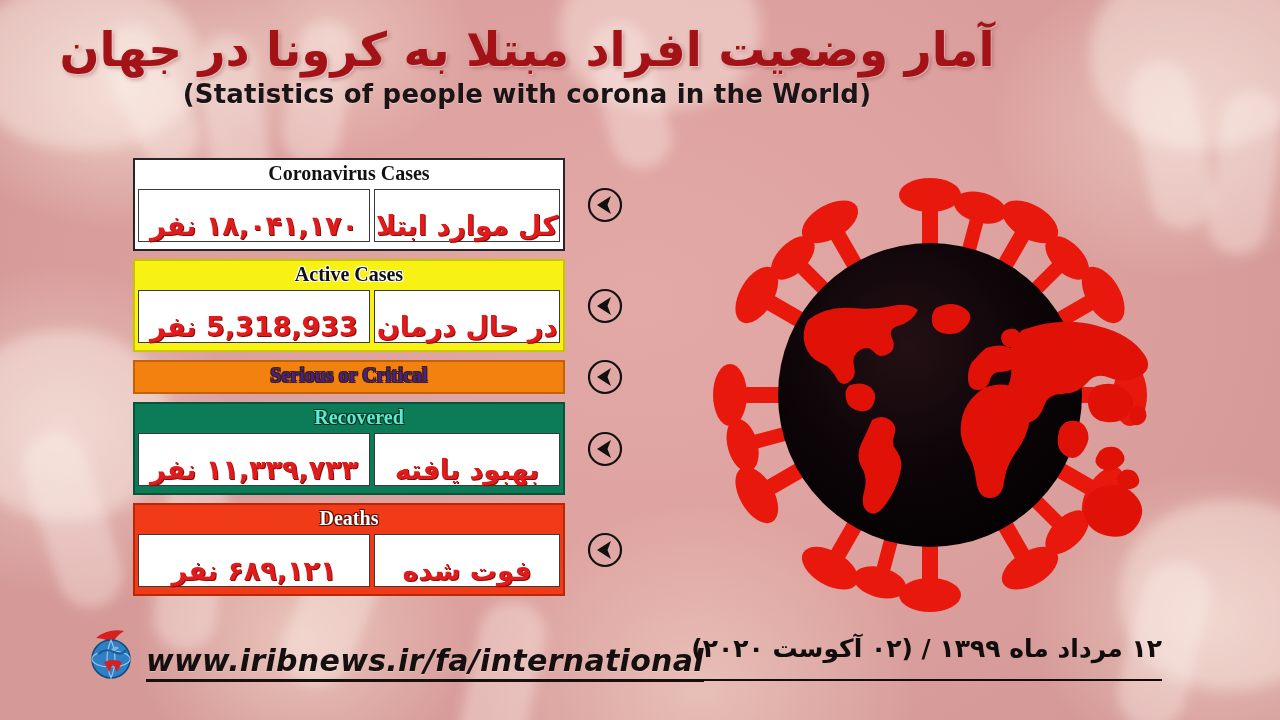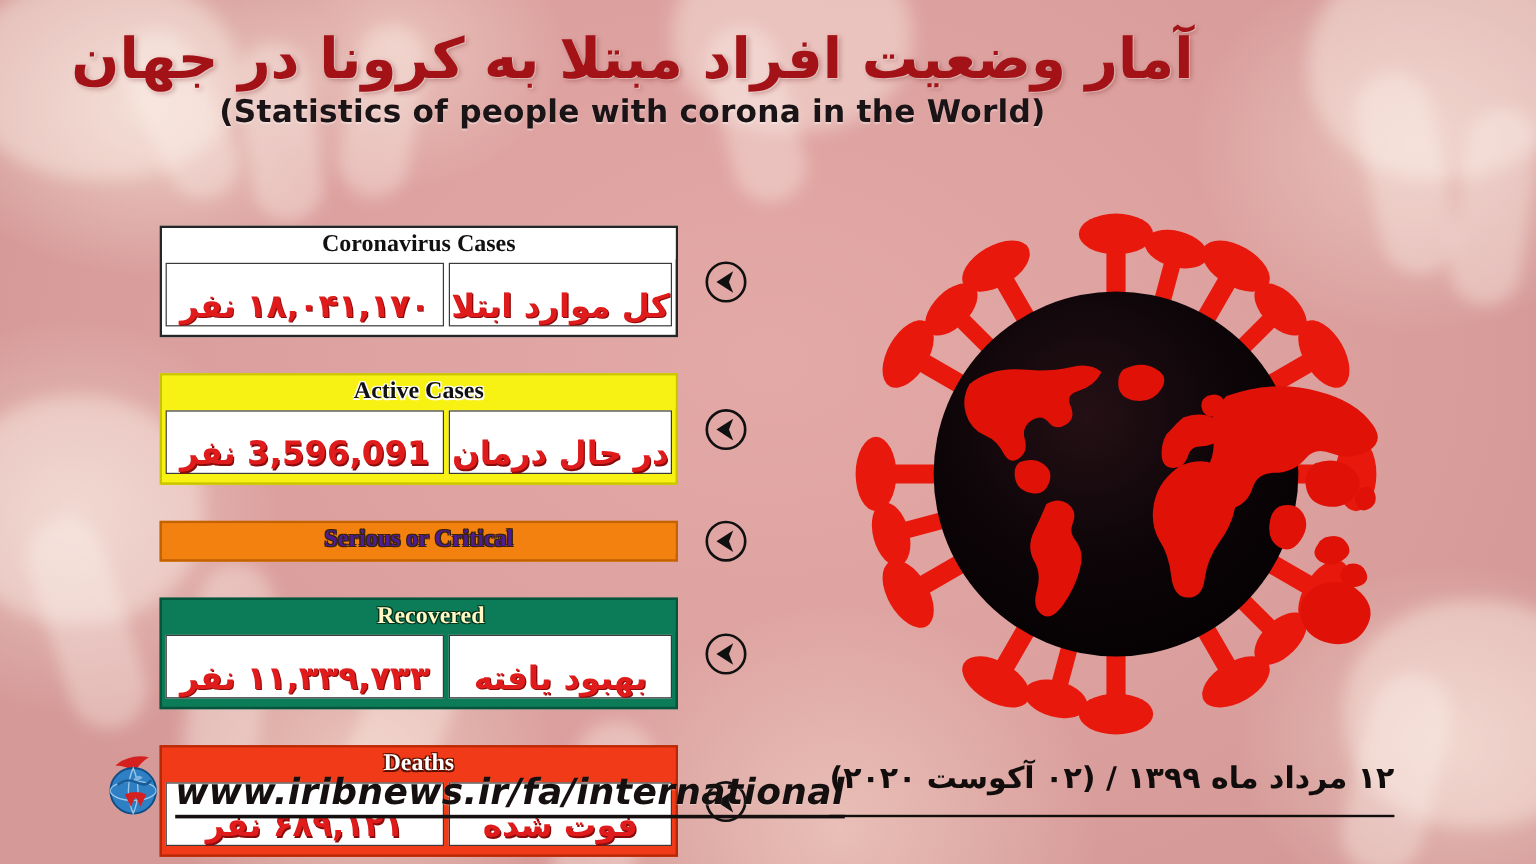--- a/index.html
+++ b/index.html
@@ -39,21 +39,21 @@
     margin:2px 0 0 0;
     font-family:"DejaVu Sans",sans-serif;
     font-size:26px;font-weight:bold;color:#1b1416;
     letter-spacing:.2px;
     text-shadow:0 1px 1px rgba(255,255,255,.35);
   }
 
   
   #panel{position:absolute;left:133px;top:158px;width:432px;z-index:6;}
   .stat-row{position:relative;margin-bottom:8px;}
-  .row-card{border:2px solid #2a2a2a;padding:0 0 4px 0;margin-top:30px;}
+  .row-card{border:2px solid #2a2a2a;padding:0 0 4px 0;}
   .row-head{
     text-align:center;font-family:"Liberation Serif",serif;
     font-weight:bold;font-size:20px;line-height:26px;height:26px;
   }
   .row-body{display:flex;flex-direction:row;padding:3px;gap:4px;box-sizing:border-box;}
   .cell{
     background:#ffffff;border:1.5px solid #3a3a3a;
     display:flex;align-items:flex-end;justify-content:center;
     height:53px;box-sizing:border-box;
   }
@@ -70,21 +70,21 @@
     font-size:27px;font-weight:bold;color:#e01b1b;
     text-shadow:1px 1px 0 #8a0b0b;
     white-space:nowrap;
   }
   
   .head-white{background:#ffffff;color:#111111;}
   .head-yellow{background:#f7f213;color:#111111;
     text-shadow:-1px -1px 0 #fff,1px -1px 0 #fff,-1px 1px 0 #fff,1px 1px 0 #fff;}
   .head-orange{background:#f28110;color:#4c1d95;
     text-shadow:-1px -1px 0 #3a2300,1px -1px 0 #3a2300,-1px 1px 0 #3a2300,1px 1px 0 #3a2300;}
-  .head-green{background:#0b7b58;color:#fef9c3;
+  .head-green{background:#0b7b58;color:#5eead4;
     text-shadow:-1px -1px 0 #05331f,1px -1px 0 #05331f,-1px 1px 0 #05331f,1px 1px 0 #05331f;padding-left:20px;}
   .head-red{background:#f03a18;color:#ffffff;
     text-shadow:-1px -1px 0 #5a1000,1px -1px 0 #5a1000,-1px 1px 0 #5a1000,1px 1px 0 #5a1000;}
   .card-white{background:#ffffff;border-color:#262626;}
   .card-yellow{background:#f7f213;border-color:#c9c400;}
   .card-orange{background:#f28110;border-color:#c26200;}
   .card-green{background:#0b7b58;border-color:#07543c;}
   .card-red{background:#f03a18;border-color:#b72806;}
 
   
@@ -157,21 +157,21 @@
         <circle cx="18" cy="18" r="16" fill="none" stroke="#101010" stroke-width="2.2"></circle>
         <path d="M24 9 L10 18 L24 27 L20.5 18 Z" fill="#101010"></path>
       </svg>
     </div>
 
     <div class="stat-row">
       <div class="row-card card-yellow">
         <div class="row-head head-yellow">Active Cases</div>
         <div class="row-body">
           <div class="cell cell-value">
-            <span class="fa-num">3,596,091 نفر</span>
+            <span class="fa-num">5,318,933 نفر</span>
           </div>
           <div class="cell cell-label">
             <span class="fa-text">در حال درمان</span>
           </div>
         </div>
       </div>
       <svg class="arrow-marker" viewBox="0 0 36 36">
         <circle cx="18" cy="18" r="16" fill="none" stroke="#101010" stroke-width="2.2"></circle>
         <path d="M24 9 L10 18 L24 27 L20.5 18 Z" fill="#101010"></path>
       </svg>

